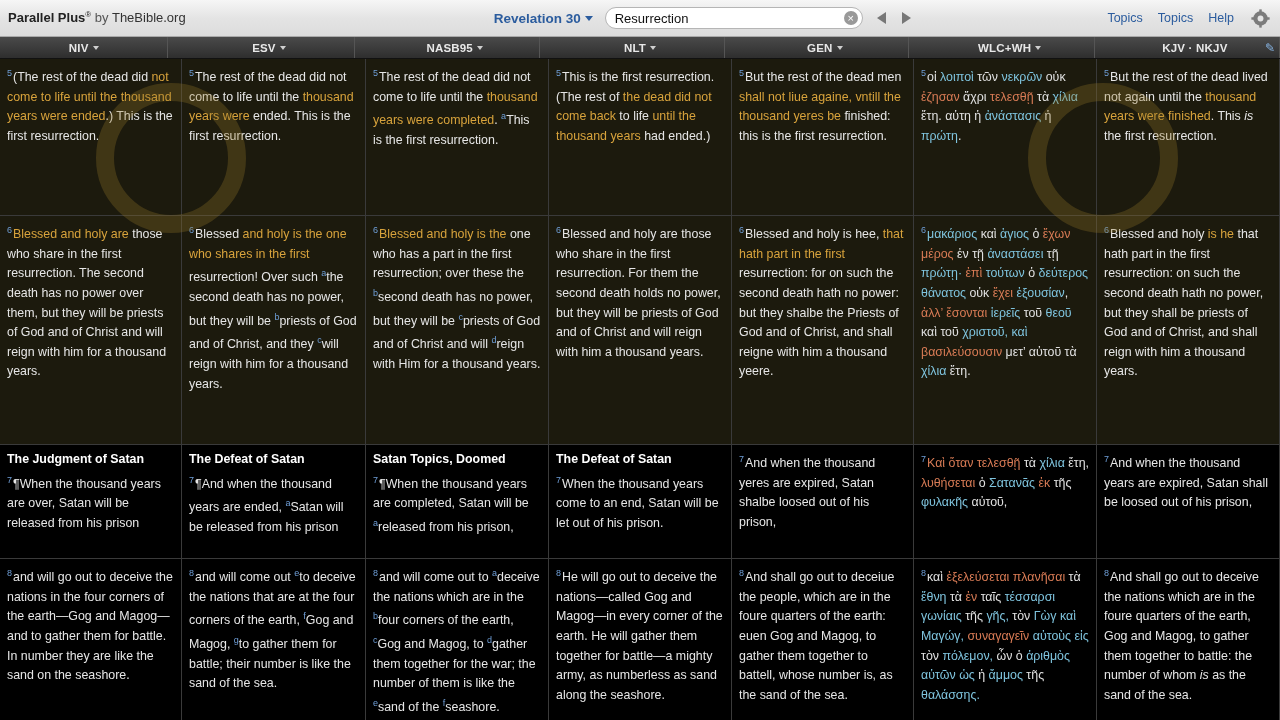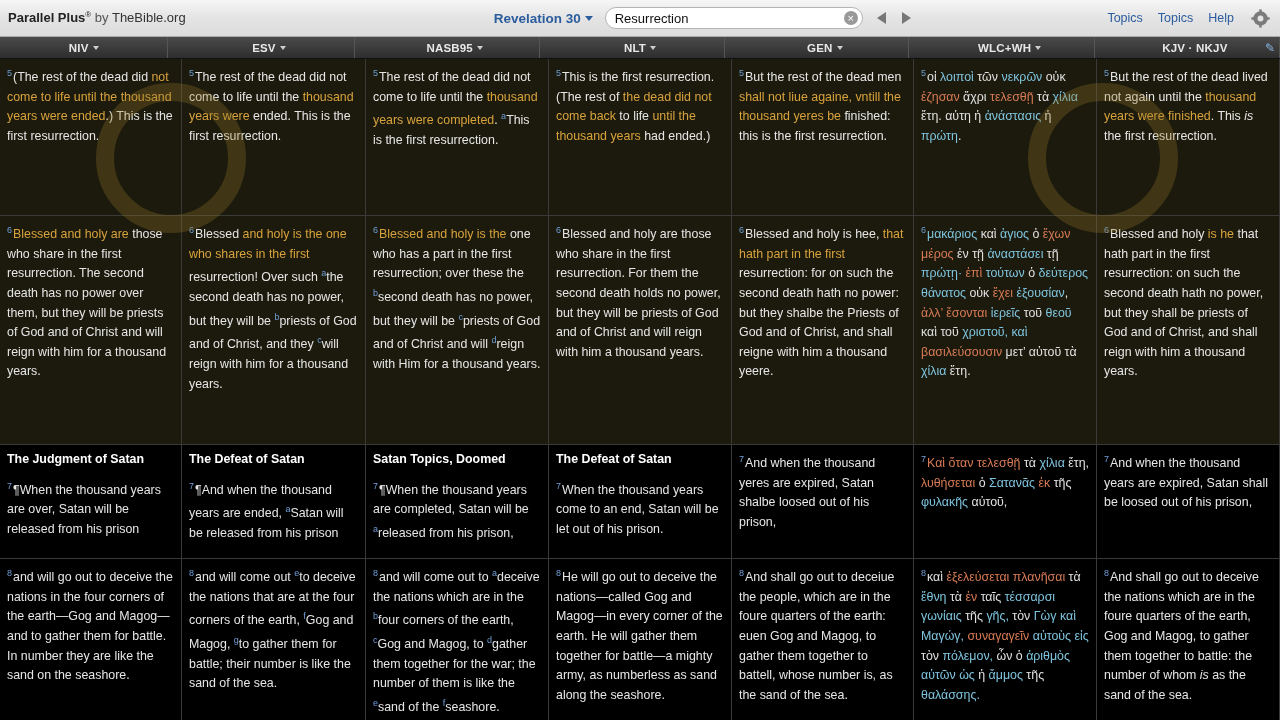--- a/index.html
+++ b/index.html
@@ -187,21 +187,21 @@
     vertical-align: super;
   }
   .hlw { color: #d8a33c; }
   .gk  { color: #7fc4de; }
   .gkr { color: #d87b55; }
   .gkw { color: #e0e0e0; }
   .heading {
     font-weight: bold;
     color: #ffffff;
     display: block;
-    margin-bottom: 7px;
+    margin-bottom: 1px;
   }
   em { font-style: italic; margin-top: 16px; }
 
   
   .wm {
     position: absolute;
     border-radius: 50%;
     border: 18px solid rgba(150,120,40,0.30);
     pointer-events: none;
   }

